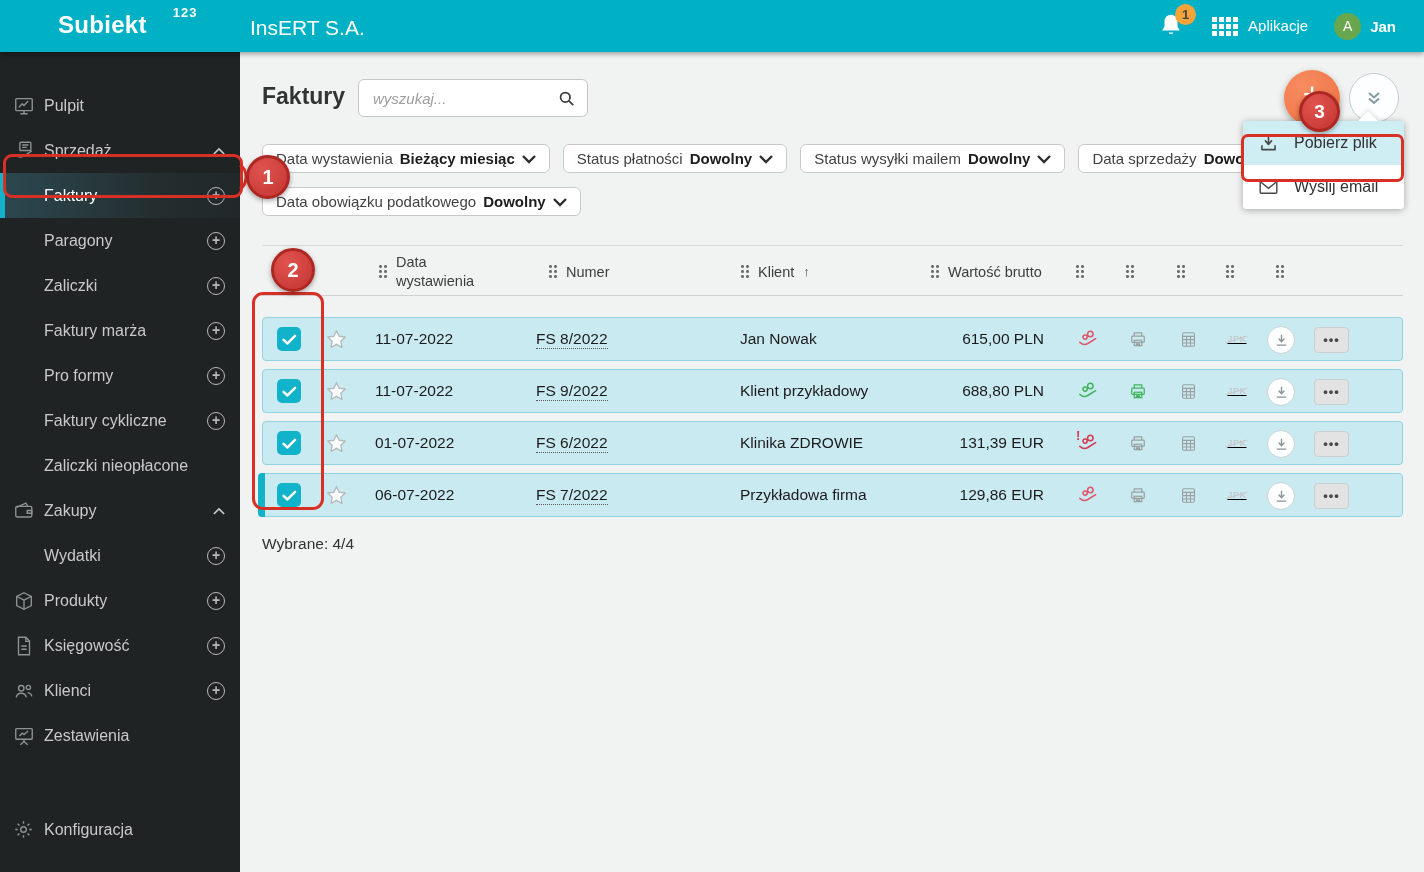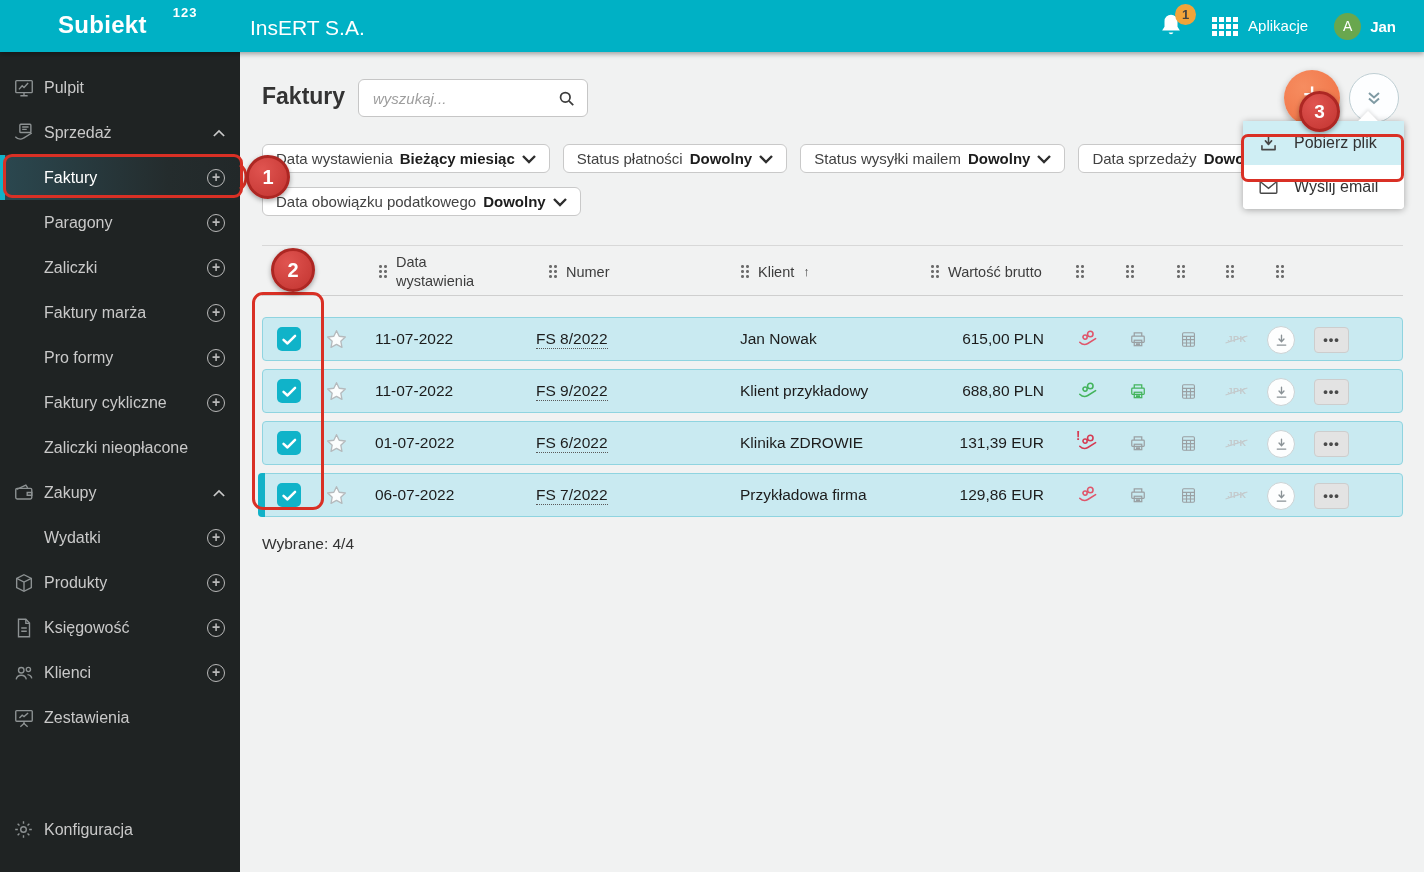--- a/index.html
+++ b/index.html
@@ -22,21 +22,21 @@
   .grid-icon { display:grid; grid-template-columns:repeat(4,5px); grid-template-rows:repeat(3,5px); gap:2px; }
   .grid-icon i { background:#fff; width:5px; height:5px; }
   .apps-label { font-size:15px; }
   .user { display:flex; align-items:center; gap:9px; cursor:pointer; }
   .avatar { width:27px; height:27px; border-radius:50%; background:#69a74e; color:#fff;
             font-size:14px; display:flex; align-items:center; justify-content:center; }
   .user-name { font-size:15px; font-weight:bold; }
 
   
   .sidebar { position:absolute; left:0; top:52px; width:240px; height:820px; background:#1f2323; z-index:10; }
-  .nav { padding-top:13px; }
+  .nav { padding-top:31px; }
   .nav-item { position:relative; height:45px; display:flex; align-items:center; color:#c9c9c9;
               font-size:16px; cursor:pointer; }
   .nav-icon { position:absolute; left:13px; width:22px; height:22px; color:#8d9293; }
   .nav-label { margin-left:44px; }
   .nav-right { position:absolute; right:15px; display:flex; align-items:center; }
   .plus-ic { width:18px; height:18px; border-radius:50%; border:1.5px solid #b9b9b9; color:#b9b9b9;
              display:flex; align-items:center; justify-content:center; }
   .plus-ic::before { content:"+"; font-size:14px; font-weight:bold; line-height:1; position:relative; top:-0.5px; }
   .chev-up { width:12px; height:8px; color:#c9c9c9; }
   .nav-item.selected { background:linear-gradient(90deg,#2b4850 0%, #242c2d 70%, #222829 100%); color:#fff; }
@@ -93,21 +93,21 @@
          background:#12b2c8; border-radius:4px 0 0 4px; }
   .cell { position:absolute; top:0; height:42px; display:flex; align-items:center;
           font-size:15.5px; color:#1c1c1c; }
   .c-check { left:14px; } .c-star { left:62px; } .c-date { left:112px; } .c-num { left:273px; }
   .c-client { left:477px; } .c-amount { left:640px; width:141px; justify-content:flex-end; }
   .checkbox { width:24px; height:24px; border-radius:5px; background:#10b3c9; cursor:pointer;
               display:flex; align-items:center; justify-content:center; }
   .star-btn { width:23px; height:23px; cursor:pointer; }
   .doc-link { border-bottom:1.5px dotted #5a5a5a; cursor:pointer; }
   .ic-btn { position:absolute; top:0; height:42px; width:30px; display:flex; align-items:center;
-            justify-content:center; cursor:pointer; }
+            justify-content:center; cursor:pointer;text-decoration:underline; }
   .i-pay{left:810px} .i-print{left:860px} .i-calc{left:910px} .i-jpk{left:959px}
   .st-red { color:#e0556a; } .st-green { color:#43b45c; } .st-gray { color:#9aa0a3; }
   .st-red-alert { color:#d63a52; }
   .excl { display:none; position:absolute; left:3px; top:6px; font-size:13px; font-weight:bold; }
   .st-red-alert .excl { display:block; }
   .jpk-txt { position:relative; font-size:9px; font-weight:bold; color:#c4cacc; letter-spacing:.5px; }
   .jpk-txt::after { content:""; position:absolute; left:-2px; right:-2px; top:45%; height:1.3px;
                     background:#c4cacc; transform:rotate(-18deg); }
   .dl-circle { position:absolute; left:1004px; top:8px; width:28px; height:28px; border-radius:50%;
                background:#fdfefe; border:1px solid #ccd3d5; color:#8a9296; cursor:pointer;

